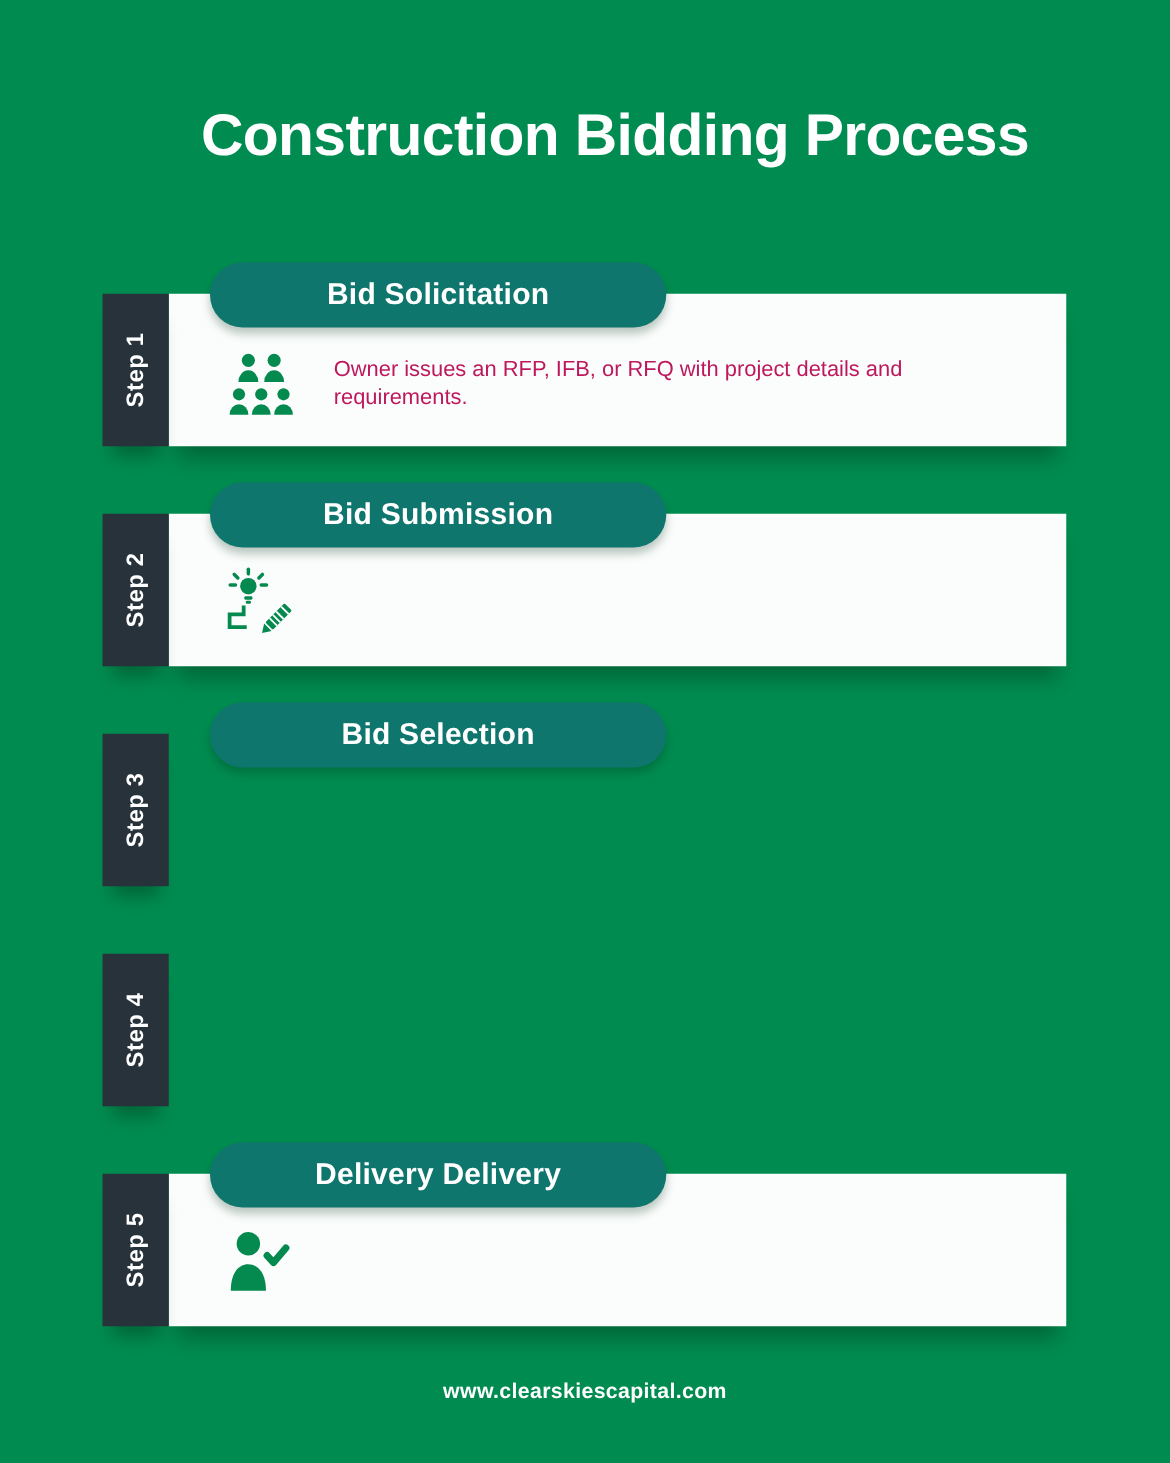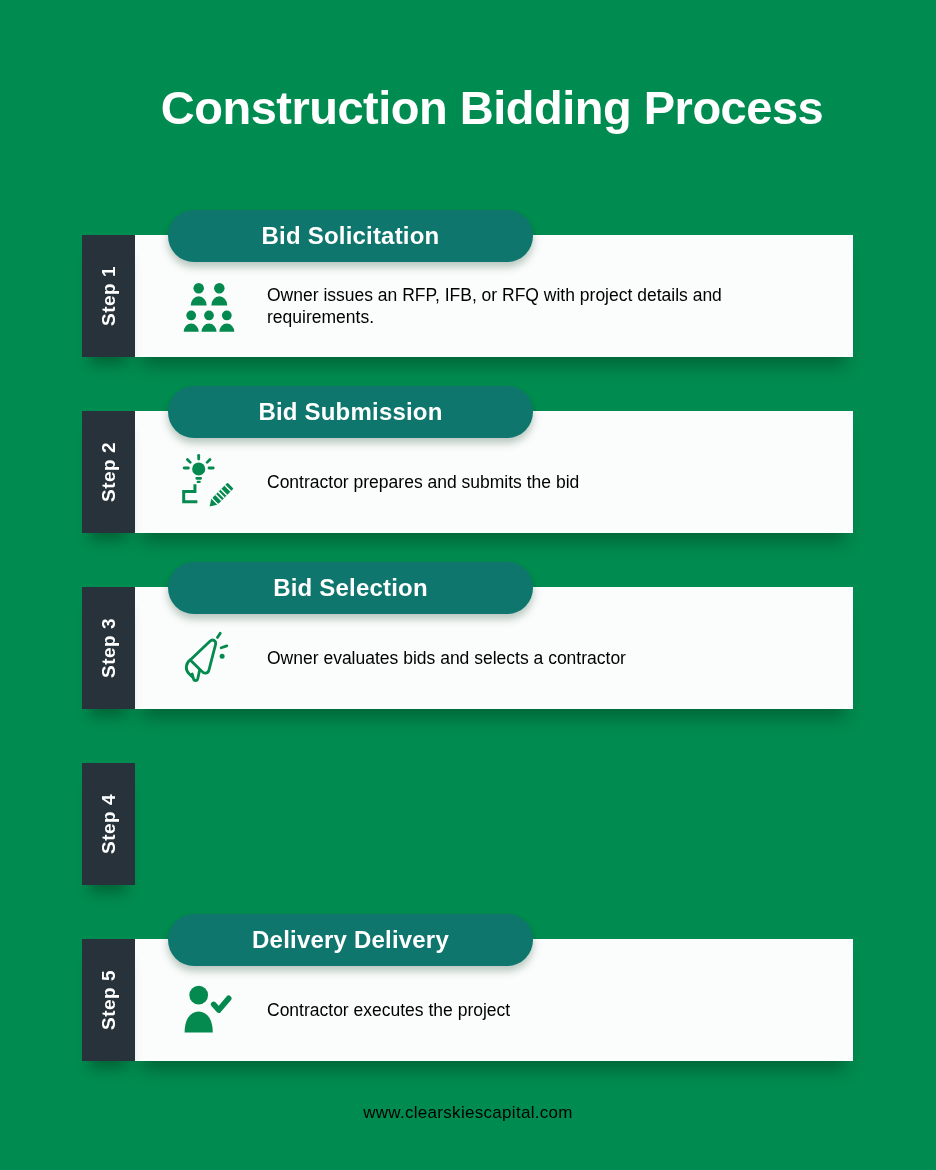--- a/index.html
+++ b/index.html
@@ -44,25 +44,25 @@
     background:#0f766e; border-radius:28px; z-index:3;
     display:flex; align-items:center; justify-content:center;
     box-shadow:0 5px 8px rgba(0,50,25,0.28);
   }
   .pill span { color:#FFFFFF; font-size:24px; font-weight:bold; letter-spacing:0.2px; }
 
   .icon-wrap { width:60px; height:62px; flex:none; }
   .icon-wrap svg { width:100%; height:100%; display:block; }
   .desc {
     margin-left:28px; max-width:505px;
-    color:#000000; font-size:17.5px; line-height:1.25;
+    color:#be185d; font-size:17.5px; line-height:1.25;
   }
   .footer {
     position:absolute; top:1103px; left:0; width:936px; text-align:center;
-    color:#000000; font-size:17px; font-weight:normal; letter-spacing:0.3px;
+    color:#ffffff; font-size:17px; font-weight:bold; letter-spacing:0.3px;
   }
 </style>
 </head>
 <body>
 
 <div class="canvas">
 
   <h1 class="page-title">Construction Bidding Process</h1>
 
   <section class="step step-1">
@@ -112,43 +112,29 @@
           <g transform="rotate(-45 44 45)">
             <rect x="36" y="41" width="23" height="9" rx="1" fill="#048A4E"></rect>
             <polygon points="34.5,41 34.5,50 27.5,45.5" fill="#048A4E"></polygon>
             <line x1="41" y1="41" x2="41" y2="50" stroke="#FBFDFC" stroke-width="1.6"></line>
             <line x1="45" y1="41" x2="45" y2="50" stroke="#FBFDFC" stroke-width="1.6"></line>
             <line x1="49" y1="41" x2="49" y2="50" stroke="#FBFDFC" stroke-width="1.6"></line>
             <line x1="55" y1="41" x2="55" y2="50" stroke="#FBFDFC" stroke-width="1.6"></line>
           </g>
         </svg>
       </div>
-      <p class="desc">Contractor prepares and submits the bid</p>
     </div>
     <div class="pill">
       <span>Bid Submission</span>
     </div>
   </section>
 
   <section class="step step-3">
     <div class="strip">
       <span>Step 3</span>
-    </div>
-    <div class="card">
-      <div class="icon-wrap">
-        <svg viewBox="0 0 64 64" fill="none" stroke="#048A4E" stroke-width="3" stroke-linecap="round" stroke-linejoin="round">
-          <path d="M12,33 a9.5,9.5 0 0 0 -1,15 l3,3"></path>
-          <path d="M12,33 L33,13 c3,-2.8 7,-0.5 6,3.5 l-7,27 c-1,4 -5,4.8 -7.5,1.8 z"></path>
-          <path d="M22,44 l-2,9 c-0.6,2.6 -4,2.6 -4.6,0 l-1.4,-5"></path>
-          <line x1="41" y1="9" x2="44" y2="4.5"></line>
-          <line x1="45" y1="20" x2="51" y2="18"></line>
-          <circle cx="46" cy="29" r="1.2" fill="#048A4E"></circle>
-        </svg>
-      </div>
-      <p class="desc">Owner evaluates bids and selects a contractor</p>
     </div>
     <div class="pill">
       <span>Bid Selection</span>
     </div>
   </section>
 
   <section class="step step-4">
     <div class="strip">
       <span>Step 4</span>
     </div>
@@ -159,21 +145,20 @@
       <span>Step 5</span>
     </div>
     <div class="card">
       <div class="icon-wrap">
         <svg viewBox="0 0 64 64">
           <circle cx="21" cy="15" r="10" fill="#048A4E"></circle>
           <path d="M6,55 c0,-15 6.5,-22.5 15,-22.5 c8.5,0 15,7.5 15,22.5 z" fill="#048A4E"></path>
           <polyline points="37,25 42.5,31 53,18.5" fill="none" stroke="#048A4E" stroke-width="6" stroke-linecap="round" stroke-linejoin="round"></polyline>
         </svg>
       </div>
-      <p class="desc">Contractor executes the project</p>
     </div>
     <div class="pill">
       <span>Delivery Delivery</span>
     </div>
   </section>
 
   <footer class="footer">www.clearskiescapital.com</footer>
 
 </div>
 

